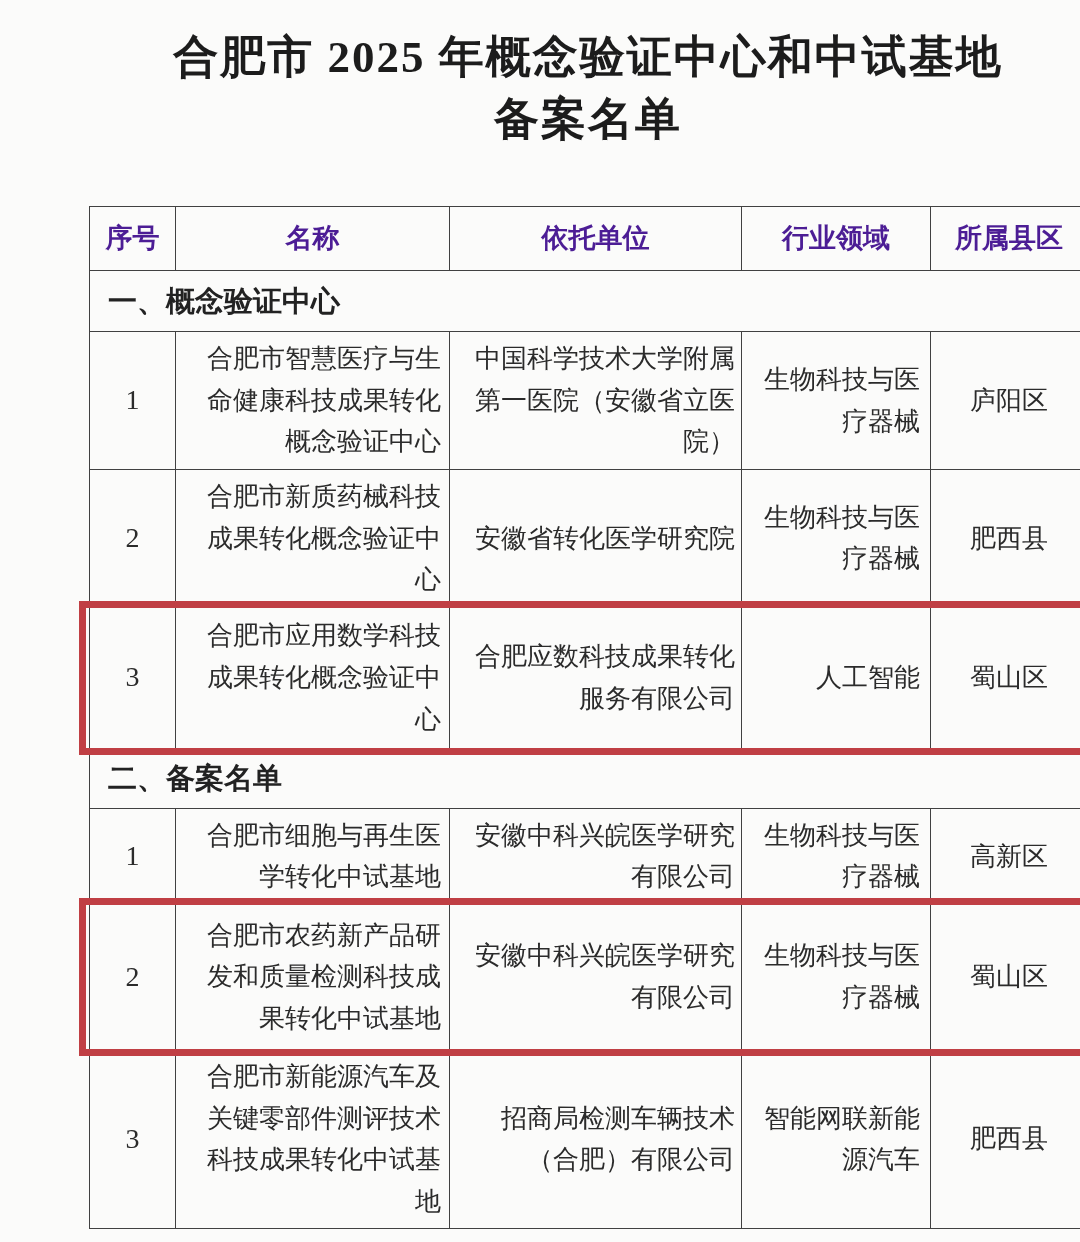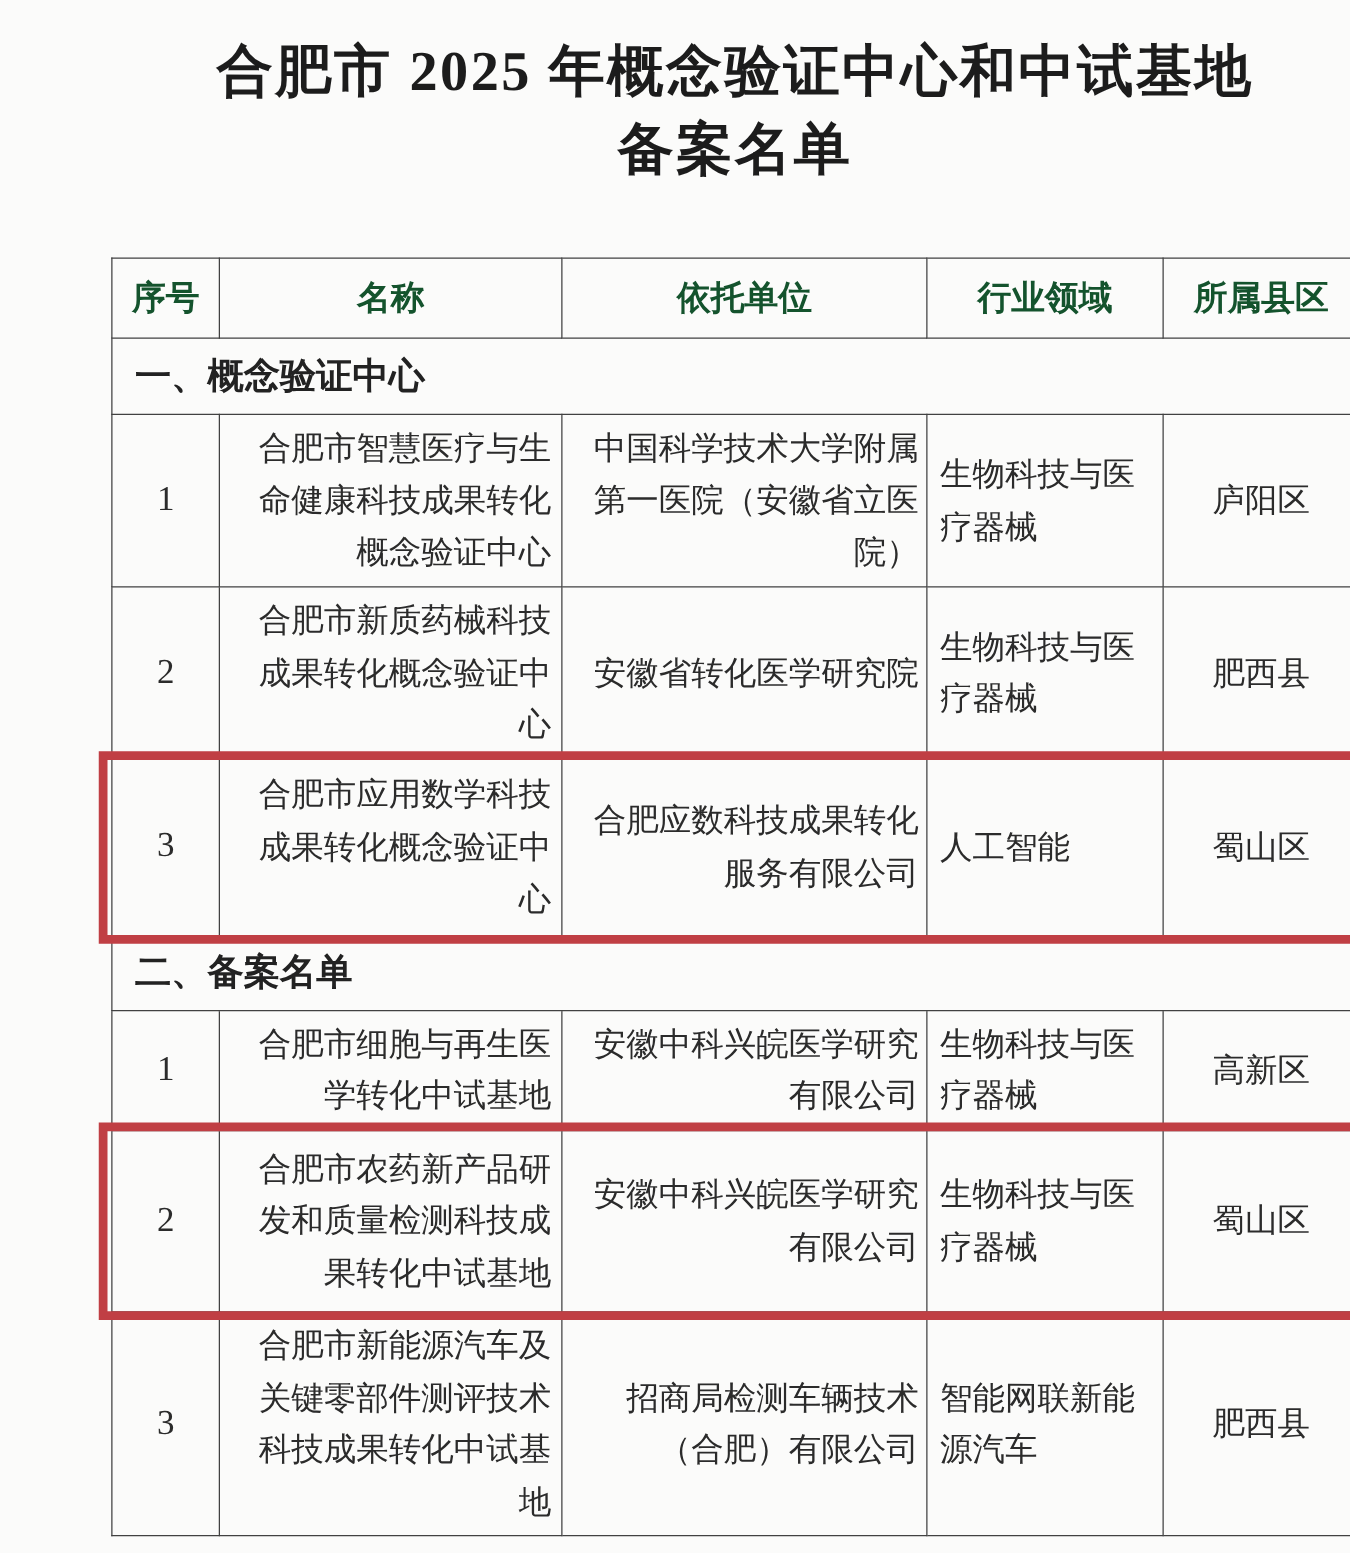--- a/index.html
+++ b/index.html
@@ -38,34 +38,34 @@
     vertical-align:middle;
     font-size:26px;
     line-height:1.6;
     overflow:hidden;
   }
   th{
     font-family:"Liberation Sans","DejaVu Sans",sans-serif;
     font-weight:bold;
     font-size:27px;
     text-align:center;
-    color:#14532d;
+    color:#4c1d95;
   }
   td.section-cell{
     font-family:"Liberation Sans","DejaVu Sans",sans-serif;
     font-weight:bold;
     font-size:29px;
     text-align:left;
     padding-left:18px;
     color:#222;
   }
   td.c-no{text-align:center;font-size:28px;}
   td.c-name{text-align:right;padding:6px 8px 6px 18px;}
   td.c-unit{text-align:right;padding:6px 6px 6px 12px;}
-  td.c-field{text-align:left;padding:6px 10px;}
+  td.c-field{text-align:right;padding:6px 10px;}
   td.c-district{text-align:center;}
   .hl-box{
     position:absolute;
     left:-10px;
     right:-10px;
     border:7px solid var(--hl,#c03f44);
     pointer-events:none;
     box-sizing:border-box;
   }
 </style>

